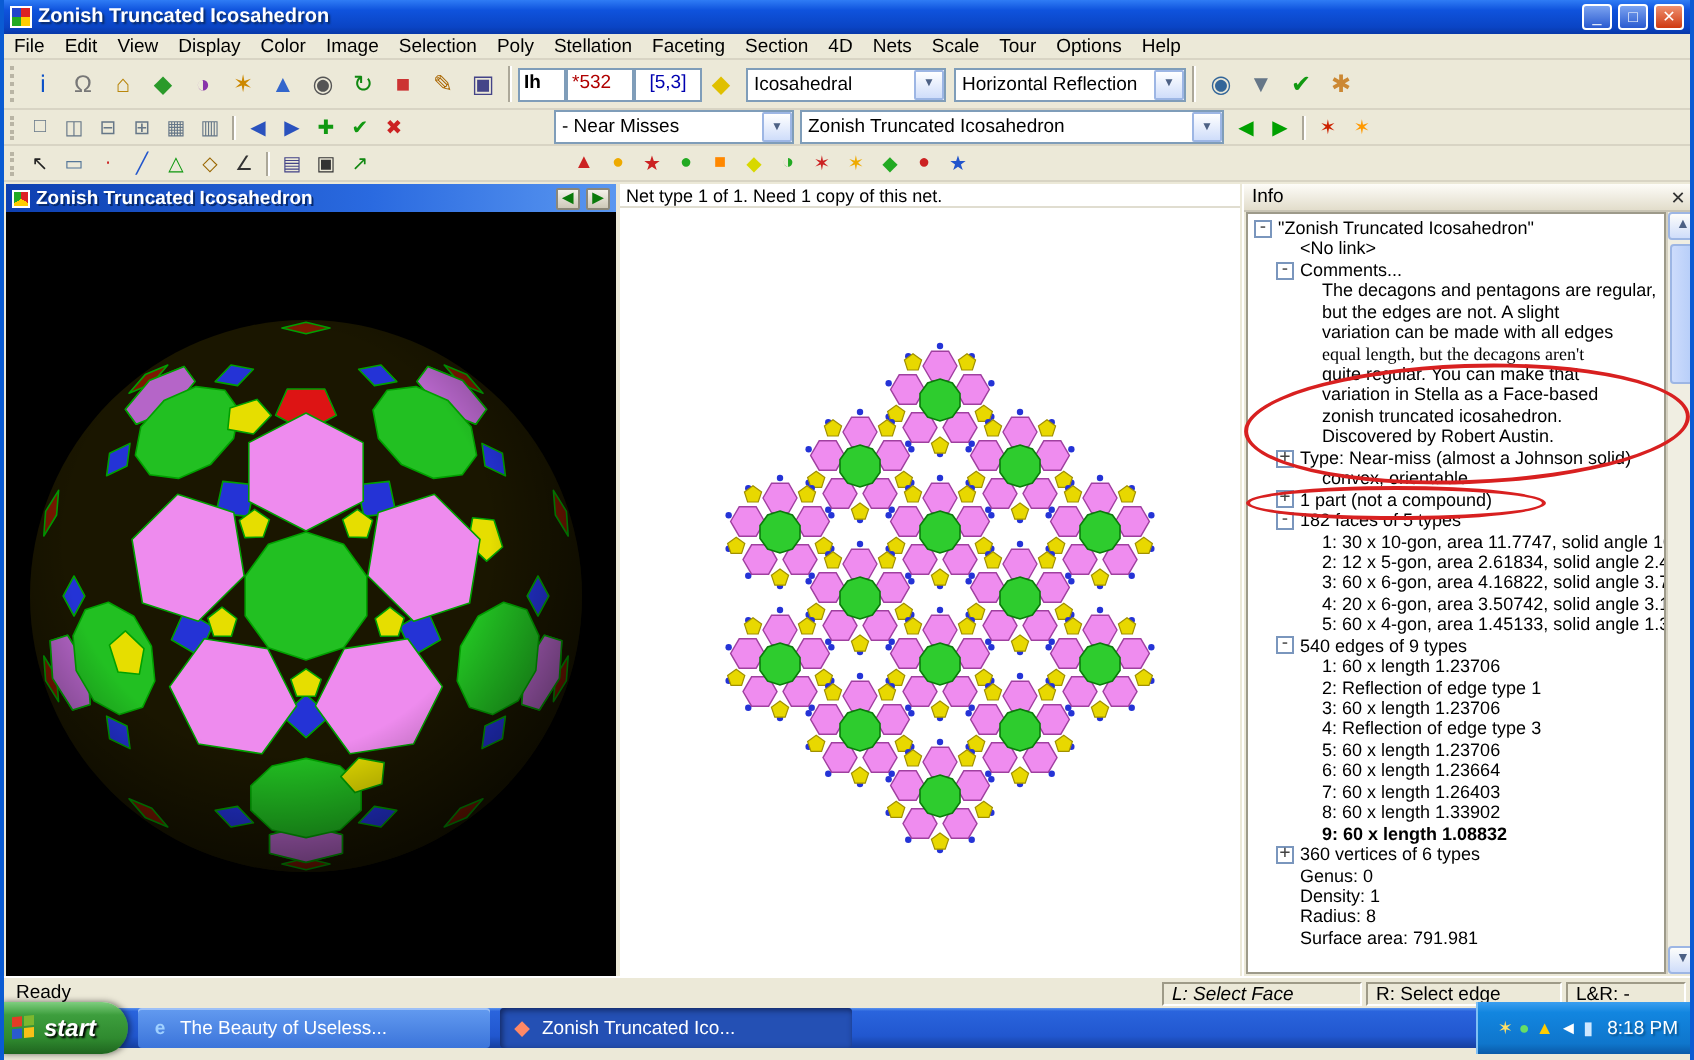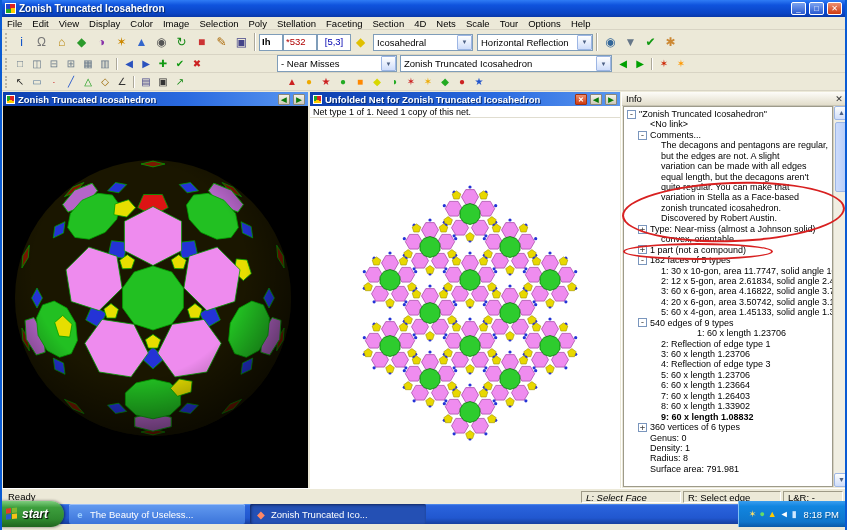--- a/index.html
+++ b/index.html
@@ -308,27 +308,20 @@
           <radialGradient id="shade" cx="45%" cy="40%" r="62%">
             <stop offset="62%" stop-color="rgba(0,0,0,0)"></stop>
             <stop offset="100%" stop-color="rgba(0,0,0,0.55)"></stop>
           </radialGradient>
         </defs>
         <circle cx="150" cy="192" r="138" fill="url(#shade)" pointer-events="none"></circle>
       </svg>
   </div>
 
   <div id="net-win">
-    <div class="win-title">
-      <span class="wicon"></span>
-      <span class="wt">Unfolded Net for Zonish Truncated Icosahedron</span>
-      <span class="mdi-btn closeb">✕</span>
-      <span class="mdi-btn">◀</span>
-      <span class="mdi-btn">▶</span>
-    </div>
     <div class="net-status">Net type 1 of 1.  Need 1 copy of this net.</div>
     <svg id="net-svg" width="310" height="369" viewBox="0 0 310 369" style="background: rgb(255, 255, 255);">
         <g>
           <circle cx="160" cy="69" r="1.6" fill="#2433d6"></circle>
           <circle cx="175.87020181189678" cy="74.15654115187641" r="1.6" fill="#2433d6"></circle>
           <circle cx="185.67852593996915" cy="87.65654115187643" r="1.6" fill="#2433d6"></circle>
           <circle cx="185.67852593996915" cy="104.34345884812357" r="1.6" fill="#2433d6"></circle>
           <circle cx="175.87020181189678" cy="117.84345884812359" r="1.6" fill="#2433d6"></circle>
           <circle cx="160" cy="123" r="1.6" fill="#2433d6"></circle>
           <circle cx="144.12979818810322" cy="117.84345884812359" r="1.6" fill="#2433d6"></circle>
@@ -668,21 +661,21 @@
         </div>
         <div class="tree-row" style="padding-left: 37px;">
           <span>The decagons and pentagons are regular,</span>
         </div>
         <div class="tree-row" style="padding-left: 37px;">
           <span>but the edges are not. A slight</span>
         </div>
         <div class="tree-row" style="padding-left: 37px;">
           <span>variation can be made with all edges</span>
         </div>
-        <div class="tree-row" style="padding-left: 37px;">
+        <div class="tree-row" style="padding-left: 37px; font-family: Liberation Serif, serif;">
           <span>equal length, but the decagons aren't</span>
         </div>
         <div class="tree-row" style="padding-left: 37px;">
           <span>quite regular. You can make that</span>
         </div>
         <div class="tree-row" style="padding-left: 37px;">
           <span>variation in Stella as a Face-based</span>
         </div>
         <div class="tree-row" style="padding-left: 37px;">
           <span>zonish truncated icosahedron.</span>
@@ -717,21 +710,21 @@
         <div class="tree-row" style="padding-left: 37px;">
           <span>4: 20 x 6-gon, area 3.50742, solid angle 3.16525 deg</span>
         </div>
         <div class="tree-row" style="padding-left: 37px;">
           <span>5: 60 x 4-gon, area 1.45133, solid angle 1.30676 deg</span>
         </div>
         <div class="tree-row" style="padding-left: 14px;">
           <span class="expander">-</span>
           <span>540 edges of 9 types</span>
         </div>
-        <div class="tree-row" style="padding-left: 37px; margin-left: 36px;">
+        <div class="tree-row" style="padding-left: 37px;">
           <span>1: 60 x length 1.23706</span>
         </div>
         <div class="tree-row" style="padding-left: 37px;">
           <span>2: Reflection of edge type 1</span>
         </div>
         <div class="tree-row" style="padding-left: 37px;">
           <span>3: 60 x length 1.23706</span>
         </div>
         <div class="tree-row" style="padding-left: 37px;">
           <span>4: Reflection of edge type 3</span>

